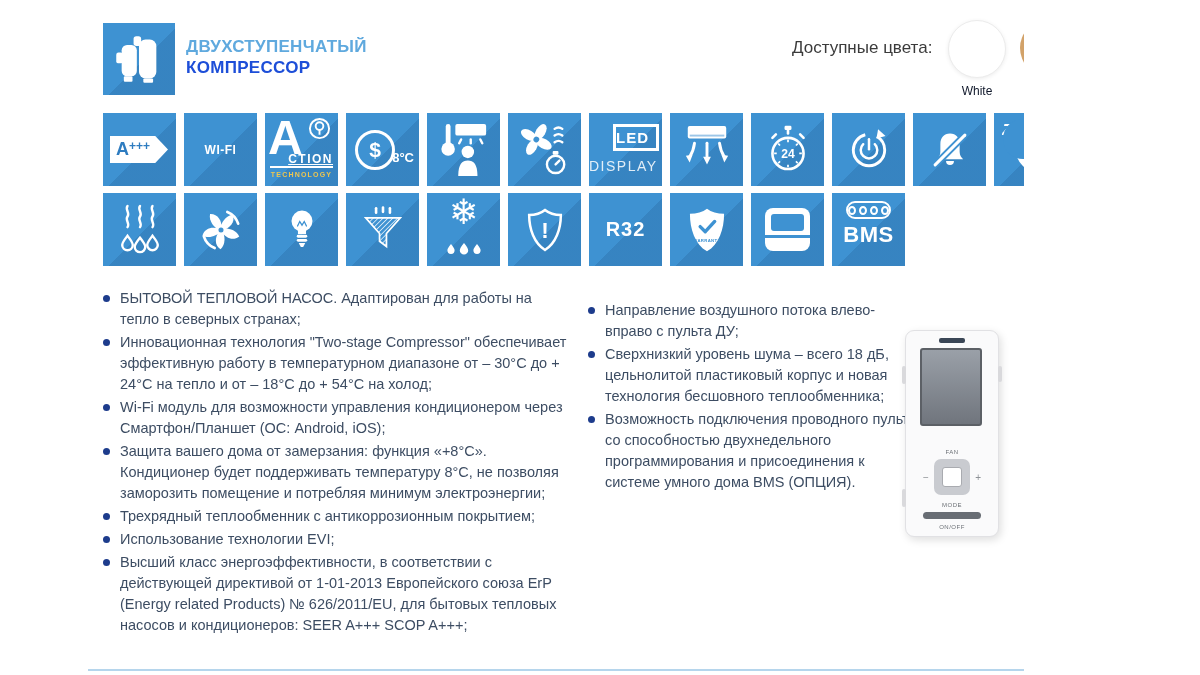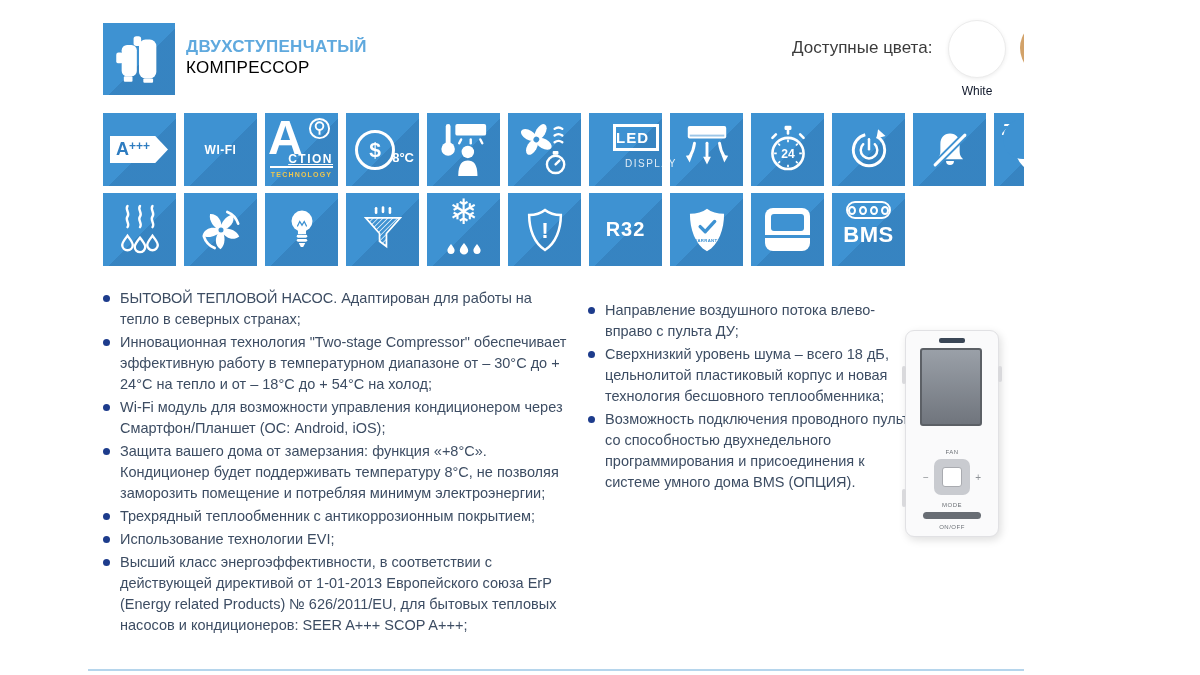--- a/index.html
+++ b/index.html
@@ -6,21 +6,21 @@
   body { font-family:"Liberation Sans","DejaVu Sans",sans-serif; background:#fff; }
   .page { position:relative; width:1024px; height:675px; background:#fff; overflow:hidden; }
 
   
   .hdr-tile { position:absolute; left:103px; top:23px; width:72px; height:72px; background:#3E92D2; }
   .hdr-tile::before { content:""; position:absolute; inset:0;
     background:linear-gradient(135deg, rgba(0,0,0,0) 54%, rgba(16,58,106,.16) 54%); }
   .hdr-tile svg { position:absolute; left:10px; top:10px; width:52px; z-index:1; }
   .hdr-text { position:absolute; left:186px; top:36px; line-height:1.25; }
   .hdr-text .t1 { color:#5FA9DE; font-weight:bold; font-size:17px; letter-spacing:.3px; }
-  .hdr-text .t2 { color:#000000; font-weight:normal; font-size:17px; letter-spacing:.3px; }
+  .hdr-text .t2 { color:#1d4ed8; font-weight:bold; font-size:17px; letter-spacing:.3px; }
   .colors-label { position:absolute; left:792px; top:38px; font-size:17px; color:#3B3B3B; }
   .swatch { position:absolute; top:20px; width:56px; height:56px; border-radius:50%; }
   .swatch-white { left:948px; background:#fff; border:1px solid #ececec; box-shadow:0 1px 4px rgba(0,0,0,.08); }
   .swatch-gold  { left:1020px; background:#D2A269; }
   .swatch-lbl { position:absolute; top:84px; width:58px; text-align:center; font-size:12px; color:#0f172a; }
   .swl-white { left:948px; } .swl-gold { left:1020px; }
 
   
   .icon-row { position:absolute; left:103px; display:flex; gap:8px; }
   .row1 { top:113px; } .row2 { top:193px; }
@@ -50,21 +50,21 @@
 
   .dollar-circle { position:absolute; left:9px; top:17px; width:34px; height:34px; border:3px solid #fff;
     border-radius:50%; display:flex; align-items:center; justify-content:center;
     color:#fff; font-size:21px; font-weight:bold; }
   .deg8 { position:absolute; right:5px; bottom:21px; color:#fff; font-size:13px; font-weight:600; }
 
   .led-box { position:absolute; left:24px; top:11px; width:46px; height:27px; border:3px solid #fff;
     display:flex; align-items:center; justify-content:flex-start; box-sizing:border-box;
     color:#fff; font-weight:800; font-size:15px; letter-spacing:1px; }
   .led-disp { position:absolute; left:0; right:0; top:45px; text-align:left;
-    color:rgba(255,255,255,.85); font-size:10px; letter-spacing:1.5px;padding-left:36px; }
+    color:rgba(255,255,255,.85); font-size:14px; letter-spacing:1.5px; }
 
   .z { position:absolute; color:#fff; font-weight:bold; font-style:italic; }
   .z1 { left:8px; top:3px; font-size:21px; } .z2 { left:19px; top:18px; font-size:16px; }
   .z3 { left:28px; top:32px; font-size:12px; }
   .moon { position:absolute; right:7px; top:15px; width:44px; height:44px; border-radius:50%; background:#fff; overflow:visible; }
   .moon::after { content:""; position:absolute; left:-13px; top:-9px; width:40px; height:40px;
     border-radius:50%; background:#3E92D2; }
 
   .snow { position:absolute; top:0px; left:0; right:0; text-align:center; font-size:35px; color:#fff;
     font-family:"DejaVu Sans",sans-serif; line-height:1.1; }

